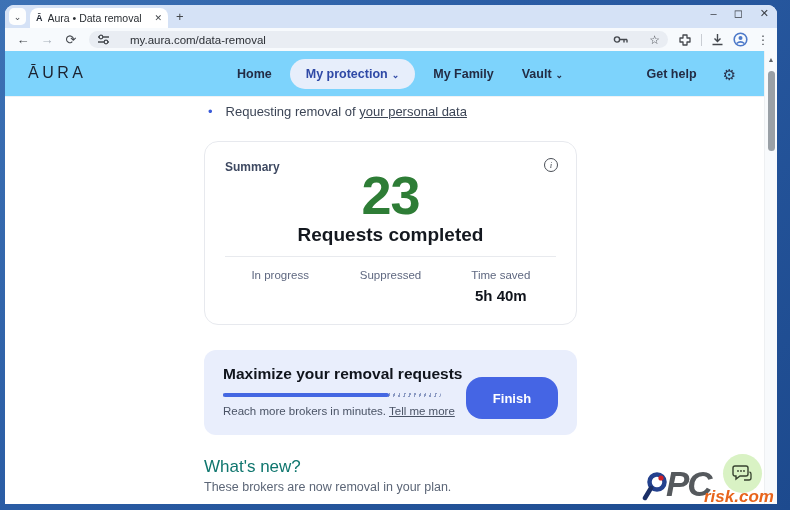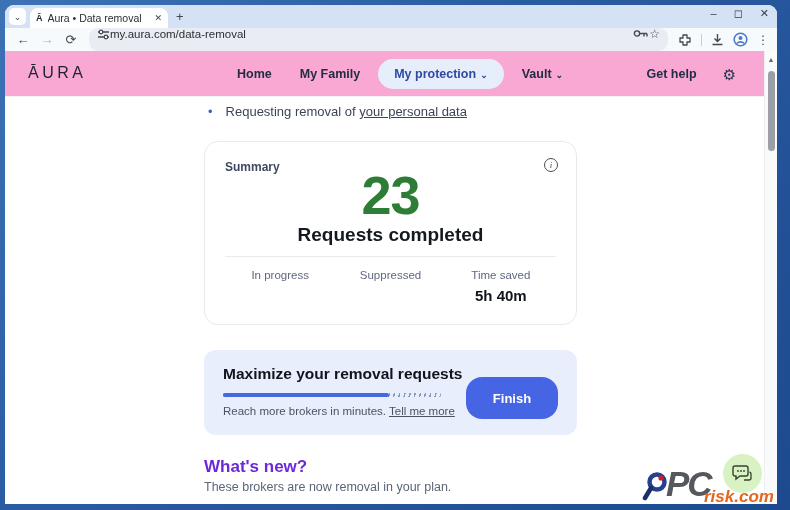--- a/index.html
+++ b/index.html
@@ -23,30 +23,30 @@
   .favicon{ font-size:9px; font-weight:bold; color:#1d2430; line-height:1; }
   .tab-title{ font-size:10.5px; color:#2a2e33; white-space:nowrap; overflow:hidden; flex:1; }
   .tab-close{ font-size:9px; color:#43474c; cursor:default; }
   .new-tab{ font-size:13px; color:#43474c; margin:0 0 4px 8px; }
   .win-controls{ position:absolute; right:8px; top:3px; display:flex; gap:17px; align-items:center; }
   .win-btn{ font-size:11px; color:#3a3e44; line-height:1; }
   
   .toolbar{ height:23px; background:#f7fafd; display:flex; align-items:center; padding:0 8px; gap:4px; flex:none; }
   .nav-btn{ font-size:13px; color:#44484e; width:20px; text-align:center; line-height:1; }
   .nav-btn.disabled{ color:#a8b0ba; }
-  .omnibox{ flex:1; height:23px; background:#e9edf3; border-radius:9px; margin:0 6px 0 4px;
-    display:flex; padding:0 8px; gap:0; }
+  .omnibox{ flex:1; height:17px; background:#e9edf3; border-radius:9px; margin:0 6px 0 4px;
+    display:flex; align-items:center; padding:0 8px; gap:20px; }
   .url-text{ font-size:11.5px; color:#2b2f35; }
   .tool-icons{ display:flex; align-items:center; gap:9px; }
   .tool-icons svg{ display:block; }
   .glyph-icon{ font-size:12px; color:#44484e; line-height:1; }
   .divider-v{ width:1px; height:12px; background:#c9cdd3; }
   
   .page{ flex:1; background:#ffffff; position:relative; overflow:hidden; }
-  .site-nav{ position:absolute; left:0; top:0; right:13px; height:46px; background:#f9a8d4;
+  .site-nav{ position:absolute; left:0; top:0; right:13px; height:46px; background:#7dd3fc;
     border-bottom:1px solid #f0f2f5; }
   .logo{ position:absolute; left:23px; top:13px; font-size:16px; letter-spacing:3.5px; font-weight:500; color:#1d2330; }
   .nav-group{ position:absolute; left:222px; top:8px; display:flex; align-items:flex-end; gap:8px; }
   .nav-item{ font-size:12.5px; color:#232c44; font-weight:bold; padding:8px 10px; white-space:nowrap; }
   .nav-item.pill{ background:#e7eefb; color:#2f49a6; border-radius:16px; padding:8px 16px; }
   .nav-chevron{ font-size:9px; margin-left:4px; }
   .nav-right{ position:absolute; right:28px; top:8px; display:flex; align-items:center; gap:16px; }
   .gear{ font-size:15px; color:#2a3550; line-height:1; }
   
   .bullet-row{ position:absolute; left:203px; top:53px; display:flex; align-items:center; gap:13px; }
@@ -75,21 +75,21 @@
   .max-title{ position:absolute; left:19px; top:15px; font-size:15.5px; font-weight:bold; color:#10141c; }
   .progress{ position:absolute; left:19px; top:43px; width:218px; height:4px; border-radius:2px;
     background:repeating-linear-gradient(105deg,#8a99c2 0px,#8a99c2 1.5px,transparent 1.5px,transparent 5px); }
   .progress-fill{ position:absolute; left:0; top:0; bottom:0; width:76%; background:#4467e2; border-radius:2px; }
   .max-note{ position:absolute; left:19px; top:55px; font-size:11.5px; color:#4a5365; }
   .max-note a{ color:#4a5365; text-decoration:underline; }
   .finish-btn{ position:absolute; right:19px; top:27px; width:92px; height:42px; border:none;
     background:#4565e4; color:#ffffff; font-weight:bold; font-size:13px; border-radius:16px;
     font-family:"Liberation Sans", sans-serif; }
   
-  .wn-title{ position:absolute; left:199px; top:406px; font-size:17px; font-weight:bold; color:#6d28d9; }
+  .wn-title{ position:absolute; left:199px; top:406px; font-size:17px; font-weight:normal; color:#0f766e; }
   .wn-desc{ position:absolute; left:199px; top:429px; font-size:12.5px; color:#5c6677; }
   
   .scrollbar{ position:absolute; right:0; top:0; bottom:0; width:13px; background:#f8fafc; border-left:1px solid #eef0f2; }
   .scroll-up{ text-align:center; font-size:7px; color:#5f6368; padding-top:5px; }
   .scroll-thumb{ position:absolute; left:3px; top:20px; width:7px; height:80px; background:#9aa0a6; border-radius:4px; }
   
   .chat-widget{ position:absolute; left:718px; top:403px; width:39px; height:39px; border-radius:50%;
     background:#d9f2c4; display:flex; align-items:center; justify-content:center; }
   
   .watermark{ position:absolute; left:637px; top:409px; width:148px; height:55px; z-index:20; pointer-events:none; }
@@ -162,22 +162,22 @@
       <span class="glyph-icon">⋮</span>
     </div>
   </div>
 
   <div class="page">
 
     <div class="site-nav">
       <div class="logo">ĀURA</div>
       <div class="nav-group">
         <span class="nav-item">Home</span>
+        <span class="nav-item pill"><span>My protection</span><span class="nav-chevron">⌄</span></span>
         <span class="nav-item">My Family</span>
-        <span class="nav-item pill"><span>My protection</span><span class="nav-chevron">⌄</span></span>
         <span class="nav-item"><span>Vault</span><span class="nav-chevron">⌄</span></span>
       </div>
       <div class="nav-right">
         <span class="nav-item">Get help</span>
         <span class="gear">⚙</span>
       </div>
     </div>
 
     <div class="bullet-row">
       <span class="bullet-dot">•</span>

